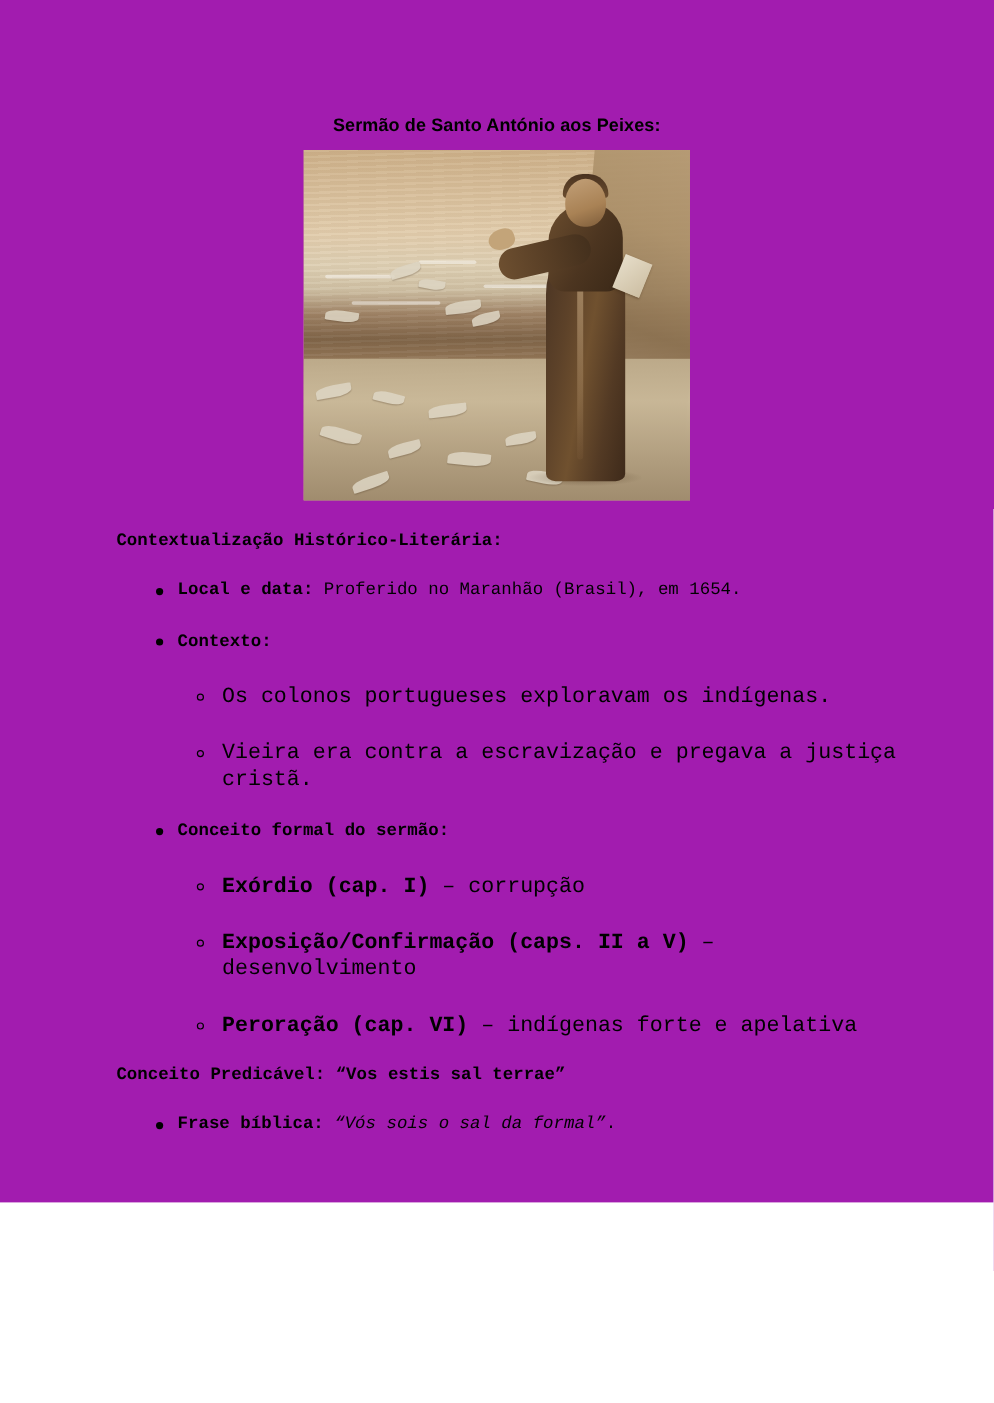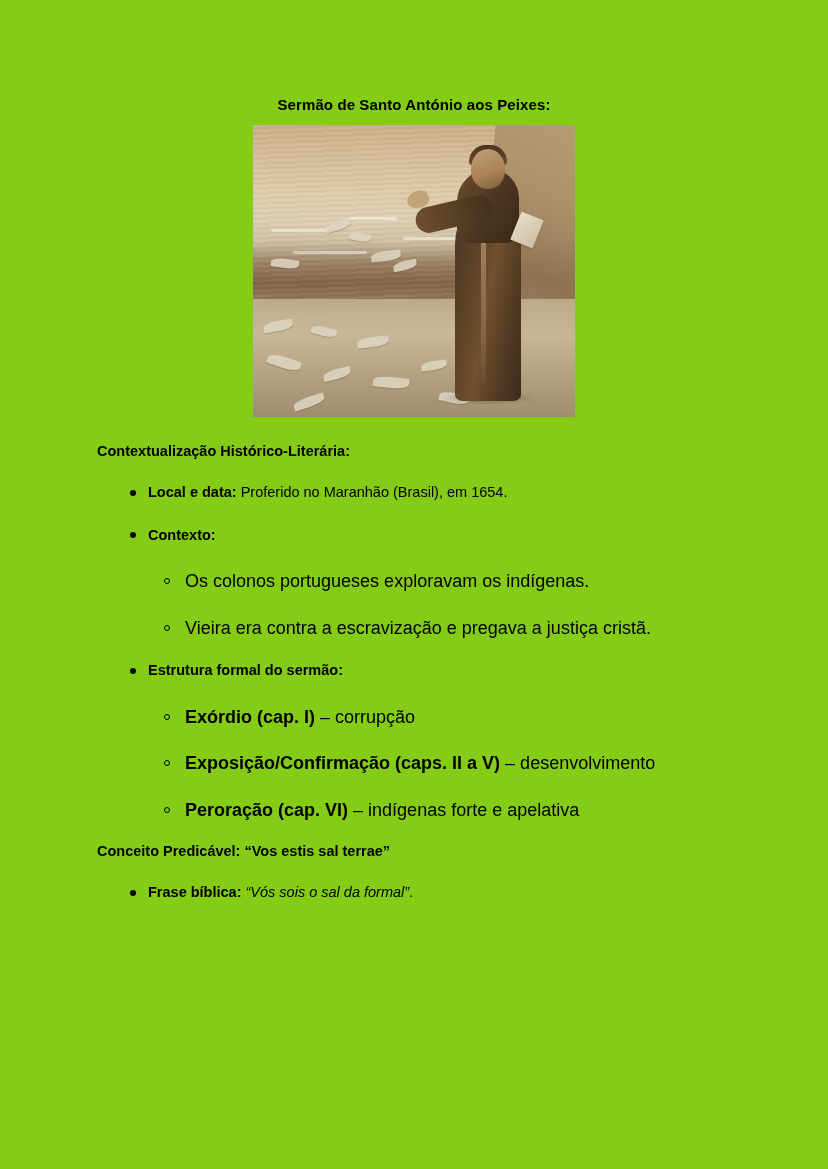--- a/index.html
+++ b/index.html
@@ -11,22 +11,22 @@
     width: 828px;
     height: 1169px;
     font-family: "Liberation Sans", sans-serif;
     color: #000000;
     -webkit-font-smoothing: antialiased;
   }
 
   .page {
     position: relative;
     width: 828px;
-    height: 1169px;
-    background: #84cc16;
+    height: 1002px;
+    background: #a21caf;
     overflow: hidden;
   }
 
   
   .figure-block {
     position: absolute;
     left: 0;
     top: 96px;
     width: 828px;
     text-align: center;
@@ -211,20 +211,21 @@
     height: 14px;
     background: radial-gradient(ellipse at center, rgba(80,56,34,0.45) 0%, rgba(80,56,34,0) 72%);
   }
 
   
   .content {
     position: absolute;
     left: 97px;
     top: 441px;
     width: 650px;
+    font-family: Liberation Mono, monospace;
   }
   .section-heading {
     font-size: 14.5px;
     font-weight: bold;
     line-height: 20px;
     margin: 0;
     color: #000;
   }
   .section-heading.second {
     margin-top: 20px;
@@ -355,21 +356,21 @@
             <span>Os colonos portugueses exploravam os indígenas.</span>
           </li>
           <li>
             <span>Vieira era contra a escravização e pregava a justiça cristã.</span>
           </li>
         </ul>
       </li>
 
 
       <li>
-        <span class="b">Estrutura formal do sermão:</span><span></span>
+        <span class="b">Conceito formal do sermão:</span><span></span>
         <ul class="level2 nested-wrap">
           <li>
             <span class="b">Exórdio (cap. I)</span><span> – corrupção</span>
           </li>
           <li>
             <span class="b">Exposição/Confirmação (caps. II a V)</span><span> – desenvolvimento</span>
           </li>
           <li>
             <span class="b">Peroração (cap. VI)</span><span> – indígenas forte e apelativa</span>
           </li>

